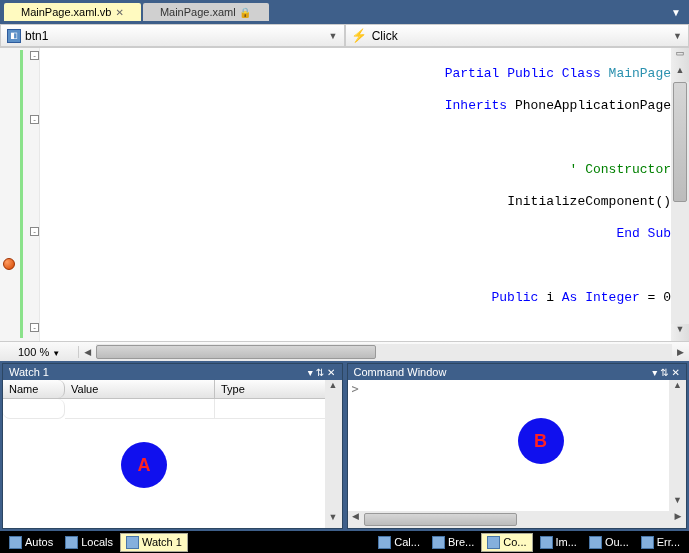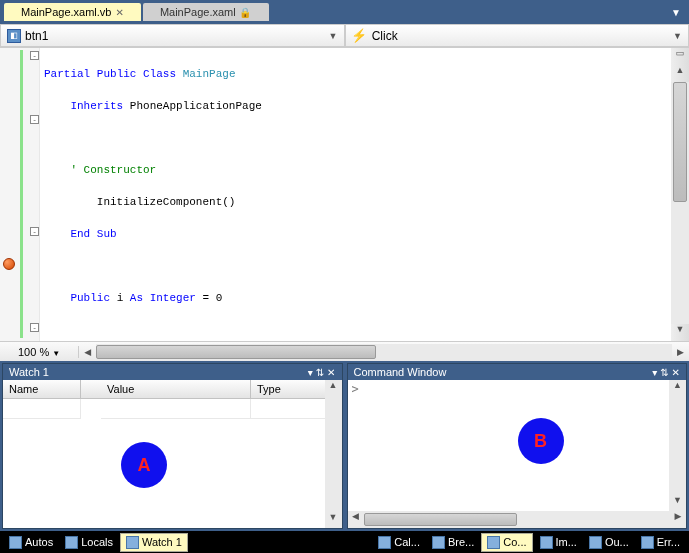--- a/index.html
+++ b/index.html
@@ -116,26 +116,27 @@
 }
 .changebar {
   position:absolute;
   left:20px;
   width:3px;
   background:#8be28b;
 }
 .code {
   flex: 1;
   font-family: Consolas, "Courier New", monospace;
-  font-size: 11px;
+  font-size: 13px;
   line-height: 16px;
   padding: 2px 0;
   white-space: pre;
   overflow: hidden;
   color: #000;
+  text-align: right;
 }
 .kw { color: #0000ff; }
 .typ { color: #2b91af; }
 .cmt { color: #008000; }
 .vscroll {
   width: 18px;
   background: linear-gradient(to right,#eee,#ddd);
   display:flex;
   flex-direction:column;
 }
@@ -151,21 +152,21 @@
 .hscroll .track{flex:1; height:16px; background:#eaeaea; position:relative;}
 .hscroll .thumb{position:absolute; top:1px; bottom:1px; left:0; width:280px; background:linear-gradient(#d6d6d6,#bcbcbc); border:1px solid #999; border-radius:2px;}
 .panels { display:flex; height:170px; background:#3e5f8a;}
 .panel { flex:1; display:flex; flex-direction:column; border:1px solid #2c4662; margin:2px;}
 .panel-header{display:flex;align-items:center;background:#3e5f8a;color:#fff;font-size:11px;padding:2px 6px;gap:4px;}
 .panel-header .phspacer{margin-left:auto;display:flex;gap:3px;}
 .panel-header .pbtn{font-size:10px;color:#fff;cursor:pointer;}
 .panel-body{flex:1;background:#fff;position:relative;overflow:hidden;}
 .watch-head{display:flex;background:linear-gradient(#fdfdfd,#e4e4e4);border-bottom:1px solid #c2c2c2;font-size:11px;}
 .watch-head div{padding:3px 6px;border-right:1px solid #c2c2c2;}
-.wc-name{width:78px;} .wc-value{width:150px;margin-left:20px;} .wc-type{flex:1;}
+.wc-name{width:62px;border-radius:7px;} .wc-value{width:150px;} .wc-type{flex:1;}
 .watch-row{display:flex;font-size:11px;}
 .watch-row div{padding:3px 6px;border-right:1px solid #e8e8e8;border-bottom:1px solid #e8e8e8;height:20px;}
 .circle{position:absolute;width:46px;height:46px;border-radius:50%;background:#1010ee;display:flex;align-items:center;justify-content:center;color:#ff2020;font-size:18px;font-weight:bold;}
 .panel-vscroll{position:absolute;right:0;top:0;bottom:0;width:17px;background:#eaeaea;display:flex;flex-direction:column;}
 .panel-vscroll .arrow{height:16px;text-align:center;font-size:9px;color:#555;}
 .cmdprompt{color:#808080;font-family:Consolas,monospace;font-size:12px;padding:2px 4px;}
 .panel-hscroll{height:17px;display:flex;background:#eaeaea;}
 .panel-hscroll .arrow{width:16px;text-align:center;font-size:9px;color:#555;}
 .panel-hscroll .track{flex:1;position:relative;}
 .panel-hscroll .thumb{position:absolute;top:2px;bottom:2px;left:0;width:50%;background:linear-gradient(#d6d6d6,#bcbcbc);border:1px solid #999;border-radius:2px;}

